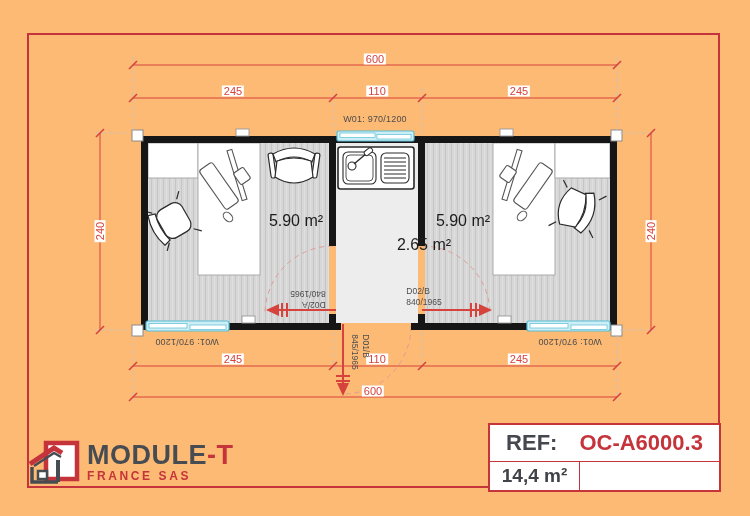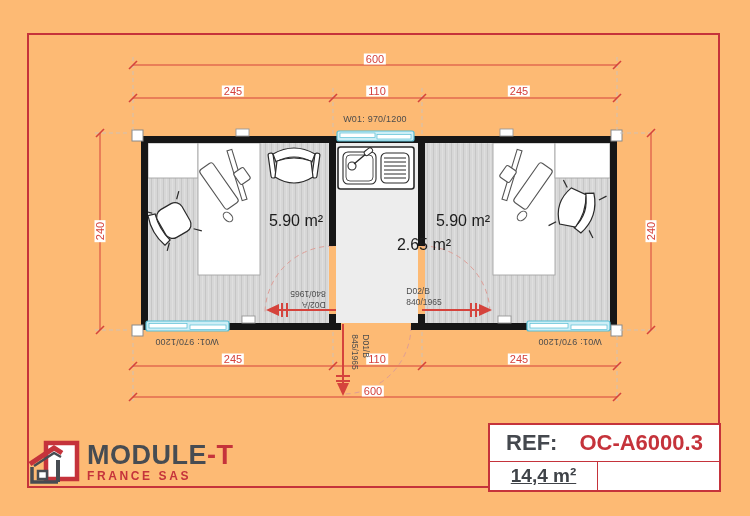--- a/index.html
+++ b/index.html
@@ -36,21 +36,21 @@
     height:37px;border-bottom:1.5px solid #c5333b;box-sizing:border-box;
     display:flex;align-items:center;justify-content:center;
     font-size:22px;font-weight:bold;color:#44484e;
   }
   .ref-value{color:#c5333b;margin-left:22px;}
   .ref-row2{display:flex;height:28px;}
   .ref-cell{
     display:flex;align-items:center;justify-content:center;
     font-size:19px;font-weight:bold;color:#3f4348;
   }
-  .ref-cell.c1{width:108px;border-right:1.5px solid #c5333b;box-sizing:border-box;text-decoration:underline;}
+  .ref-cell.c1{width:90px;border-right:1.5px solid #c5333b;box-sizing:border-box;}
   .ref-cell.c2{flex:1;}
 </style>
 </head>
 <body>
 
 <div class="stage">
 
   <div class="frame"></div>
 
   <svg class="plan-svg" width="750" height="516" viewBox="0 0 750 516">

